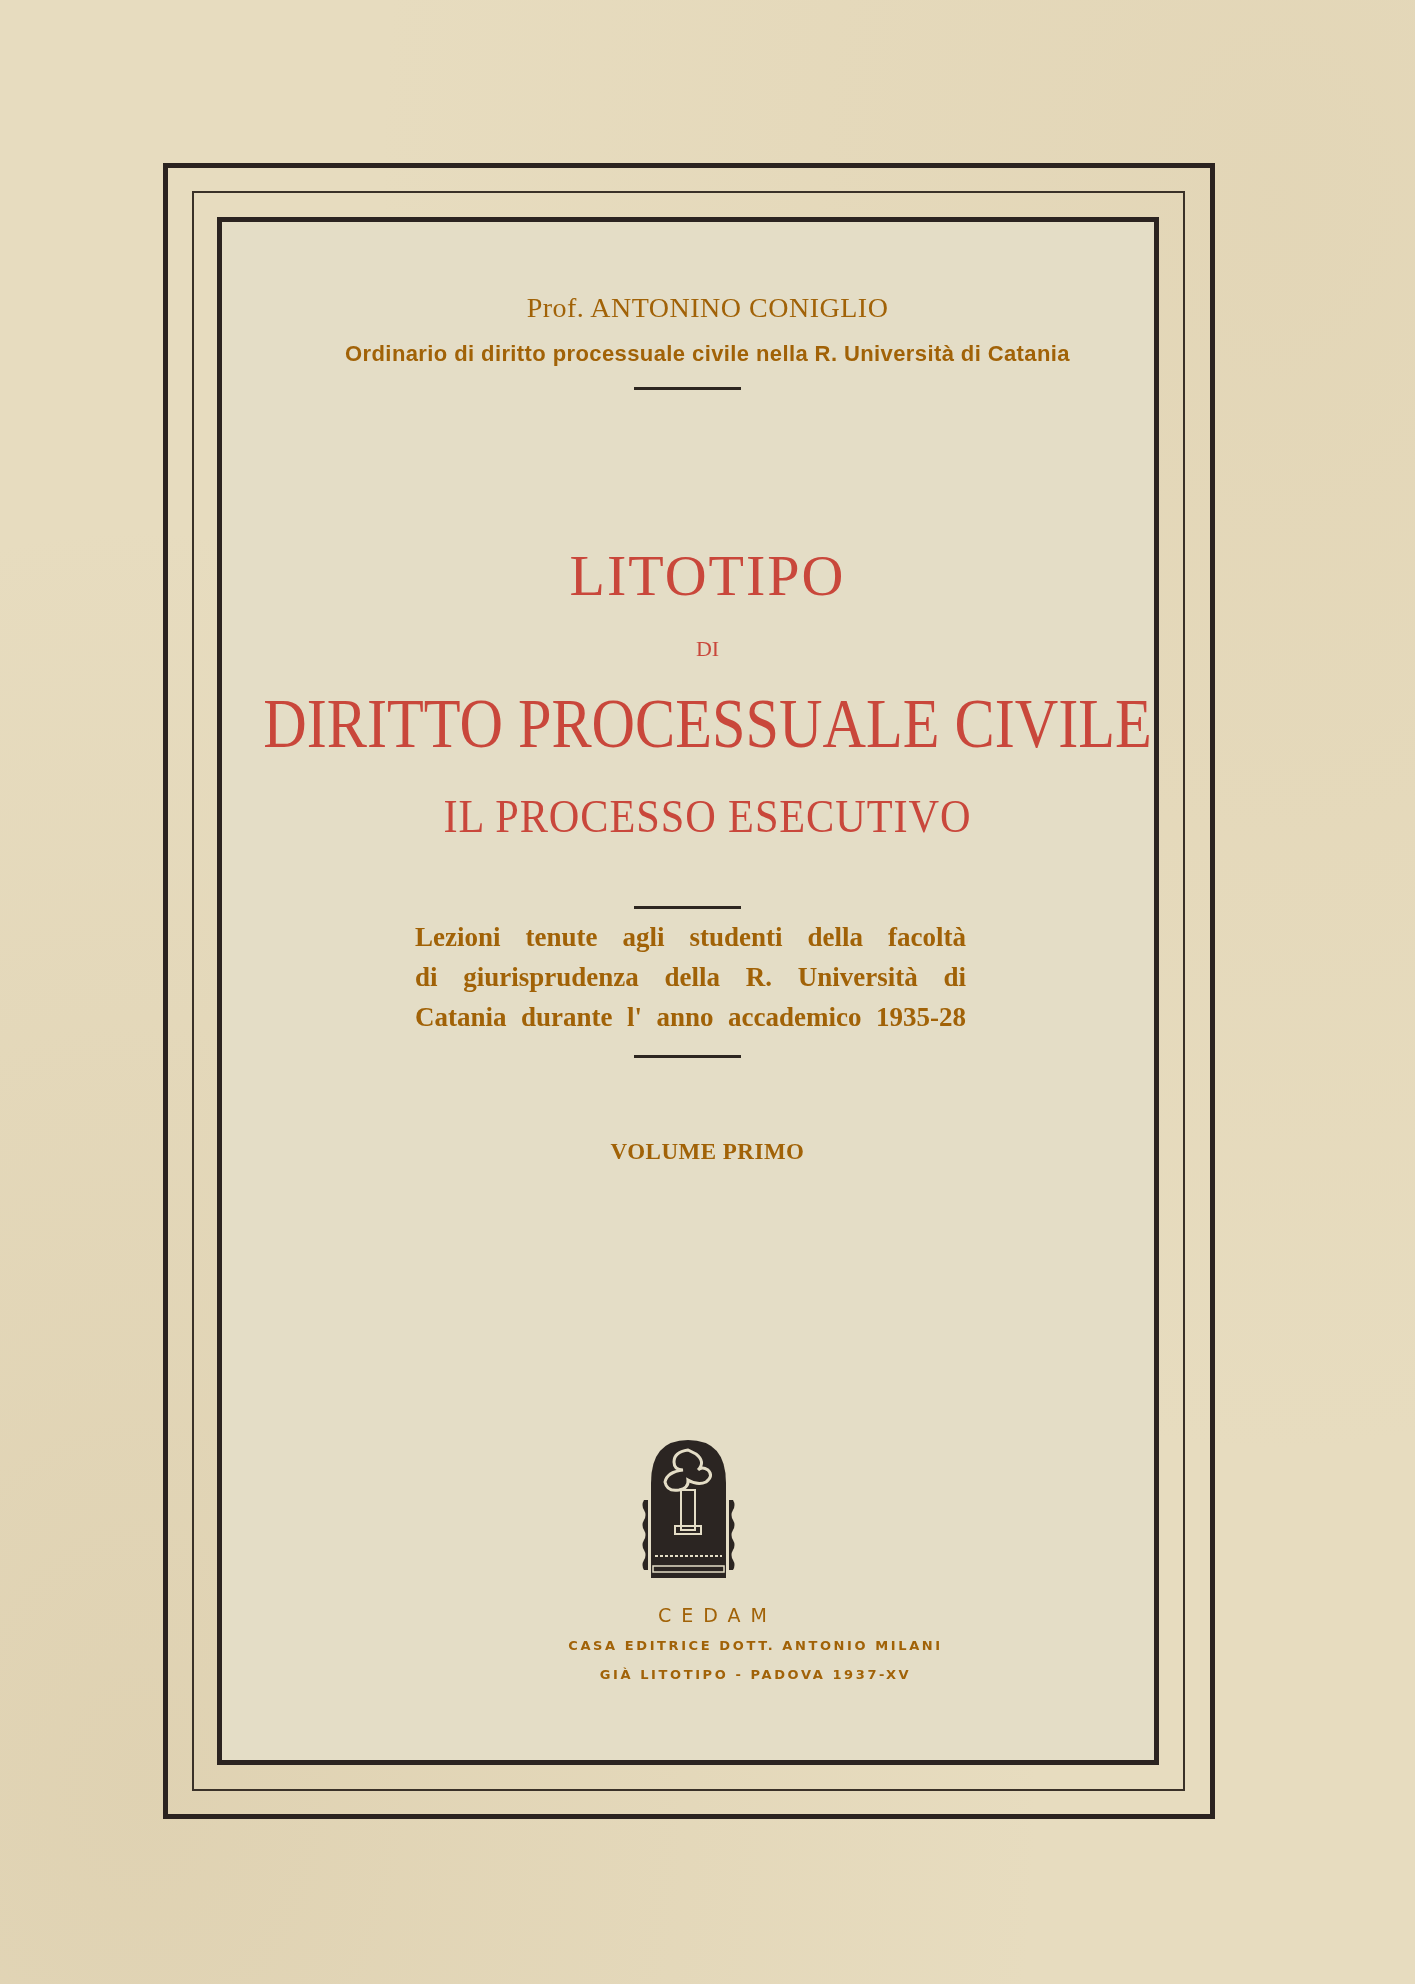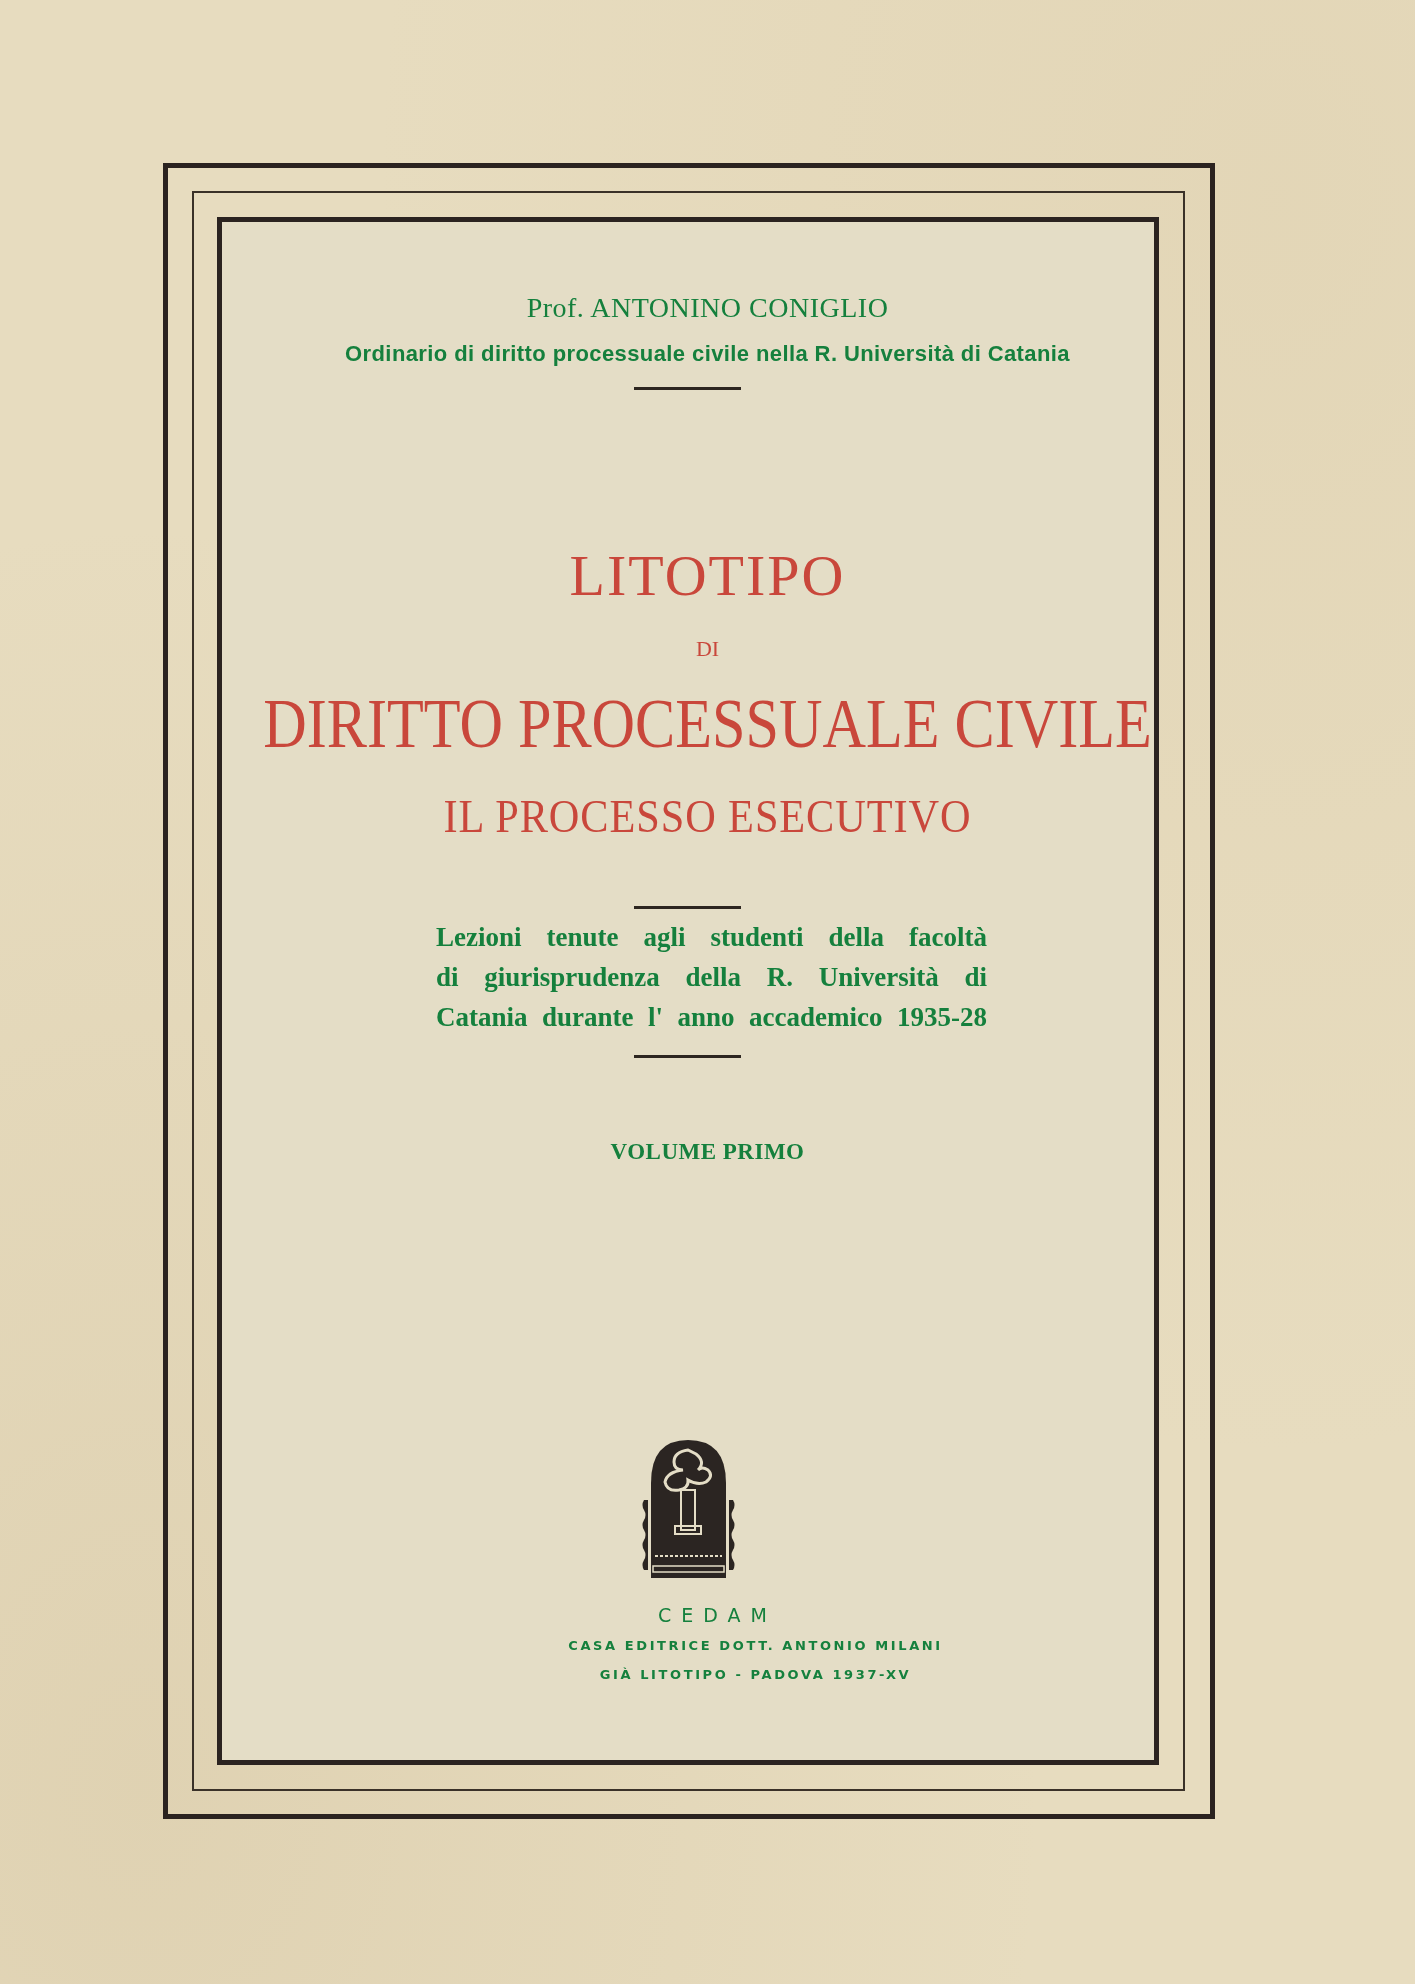--- a/index.html
+++ b/index.html
@@ -12,30 +12,30 @@
     position:absolute; inset:0;
     background:
       radial-gradient(ellipse at 10% 90%, rgba(200,180,140,0.25), transparent 50%),
       radial-gradient(ellipse at 90% 10%, rgba(210,190,150,0.2), transparent 50%);
   }
   .frame { position:absolute; box-sizing:border-box; }
   .frame-outer  { left:163px; top:163px; width:1052px; height:1656px; border:5px solid #2b2320; }
   .frame-middle { left:192px; top:191px; width:993px;  height:1600px; border:2px solid #3a3128; }
   .frame-inner  { left:217px; top:217px; width:942px;  height:1548px; border:5px solid #2b2320; background:#e4ddc6; }
   .t { position:absolute; left:0; width:1415px; text-align:center; white-space:nowrap; }
-  .black { color:#15803d; }
+  .black { color:#a16207; }
   .red { color:#c9473b; }
   .author { top:292px; font-family:"Liberation Serif", serif; font-size:28px; letter-spacing:0.5px; }
   .position { top:341px; font-family:Liberation Sans, sans-serif; font-size:22px; font-weight:bold; letter-spacing:0.4px; }
   .rule { position:absolute; height:3px; background:#2d2620; left:634px; width:107px; }
   .title1 { top:542px; font-family:"Liberation Serif", serif; font-size:58px; letter-spacing:2px; }
   .title-di { top:636px; font-family:"Liberation Serif", serif; font-size:22px; }
   .title2 { top:684px; font-family:"Liberation Serif", serif; font-size:70px; transform:scaleX(0.86); }
   .title3 { top:790px; font-family:"Liberation Serif", serif; font-size:46px; letter-spacing:1px; transform:scaleX(0.92); }
-  .desc { font-family:"Liberation Serif", serif; font-size:27px; font-weight:bold; left:415px; width:551px; text-align:justify; text-align-last:justify;margin-left:21px; }
+  .desc { font-family:"Liberation Serif", serif; font-size:27px; font-weight:bold; left:415px; width:551px; text-align:justify; text-align-last:justify; }
   .desc1 { top:922px; } .desc2 { top:962px; } .desc3 { top:1002px; }
   .volume { top:1139px; font-family:Liberation Serif, serif; font-size:23px; font-weight:bold; letter-spacing:0.5px; }
   .logo { position:absolute; left:641px; top:1438px; width:95px; height:142px; }
   .publisher { top:1604px; font-family:"DejaVu Sans", sans-serif; font-size:19px; letter-spacing:10px; padding-left:10px; }
   .pubsub { font-family:"DejaVu Sans", sans-serif; font-size:13px; font-weight:bold; letter-spacing:2.6px;margin-left:48px; }
   .pub1 { top:1638px; } .pub2 { top:1667px; }
 </style>
 </head>
 <body>
 

